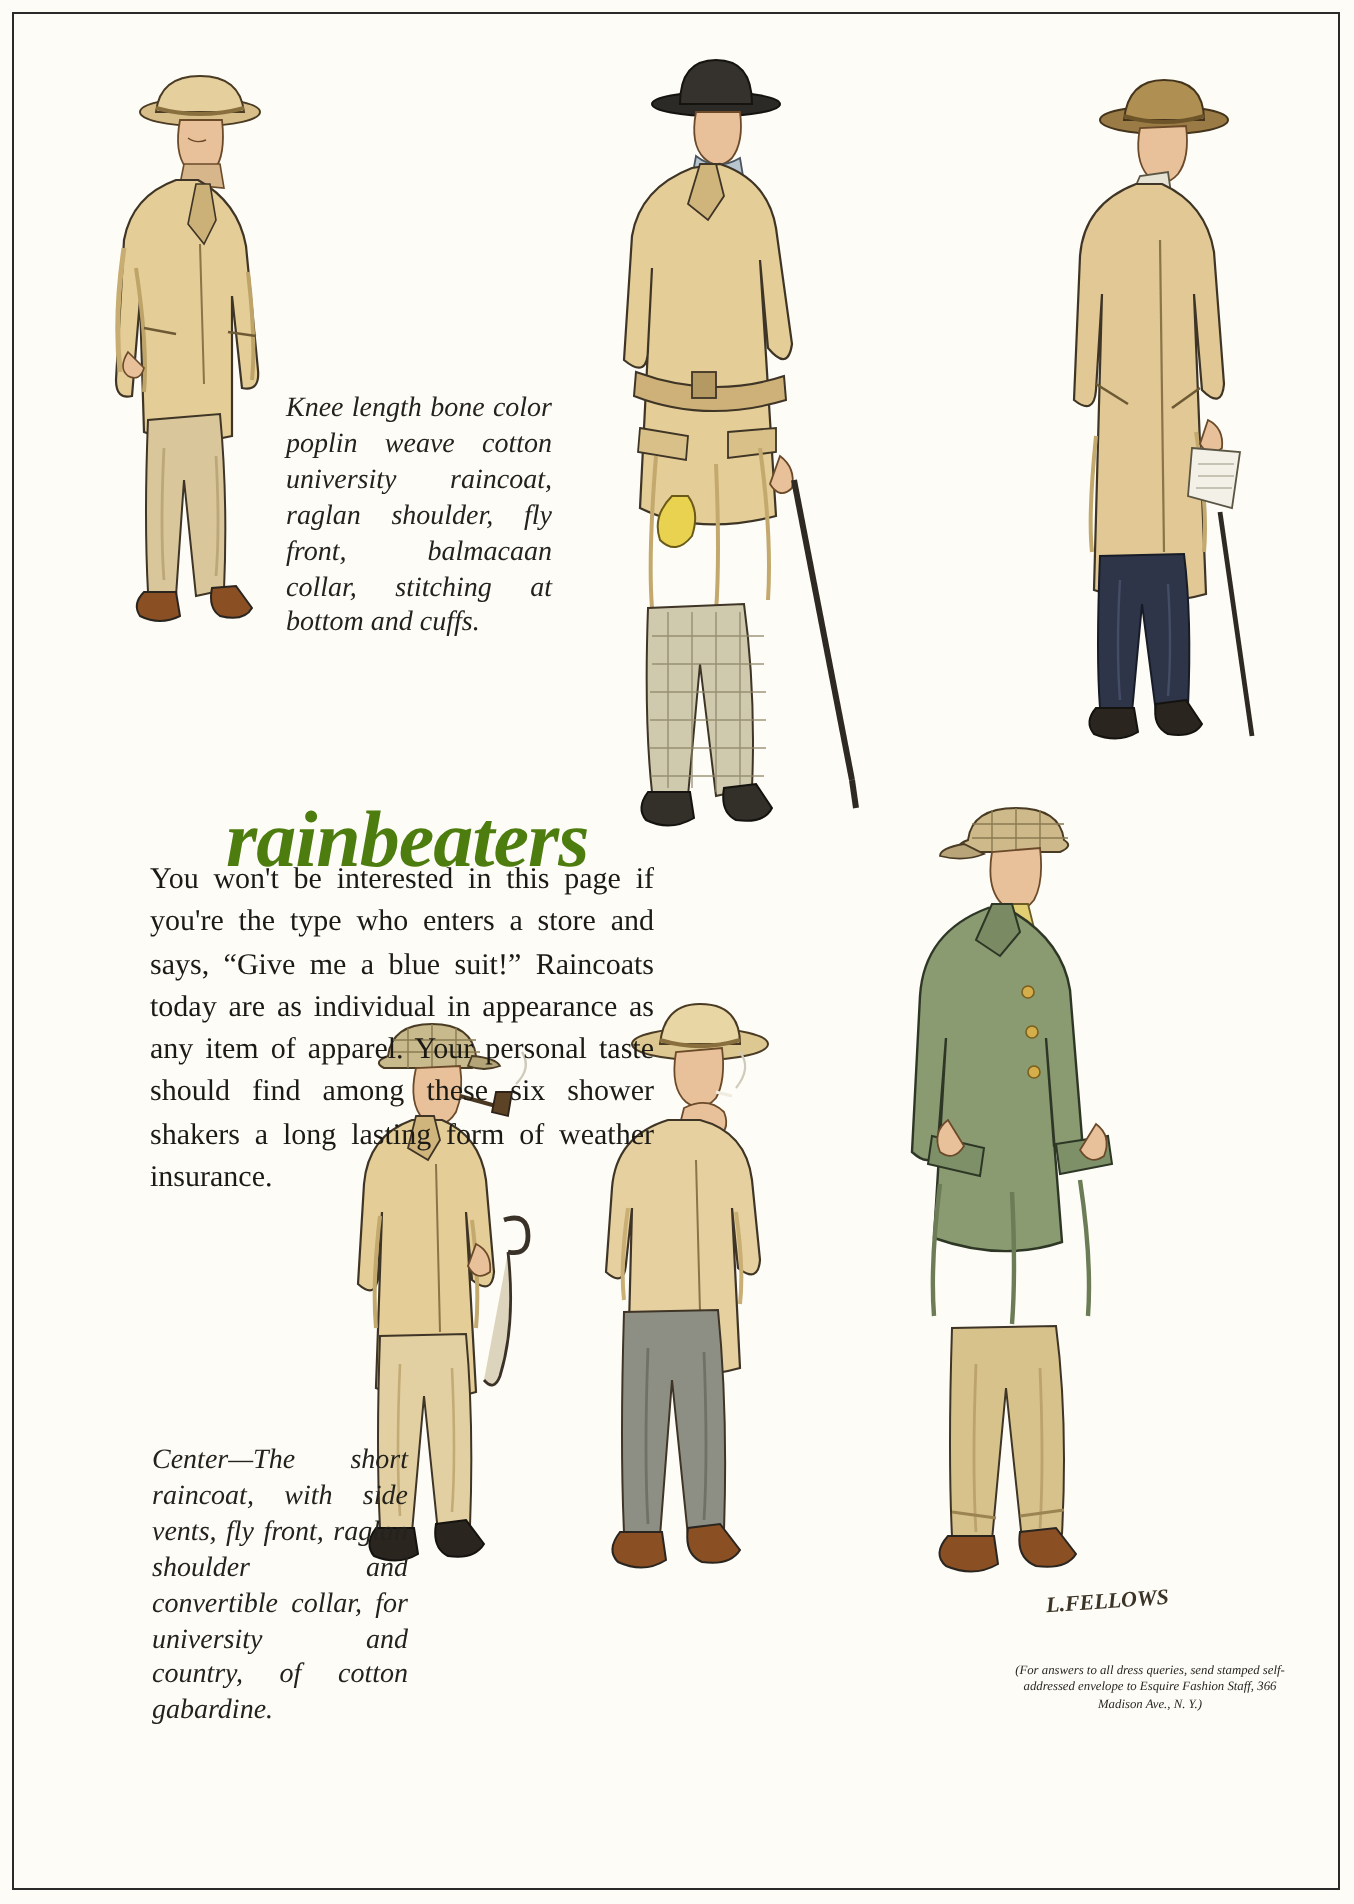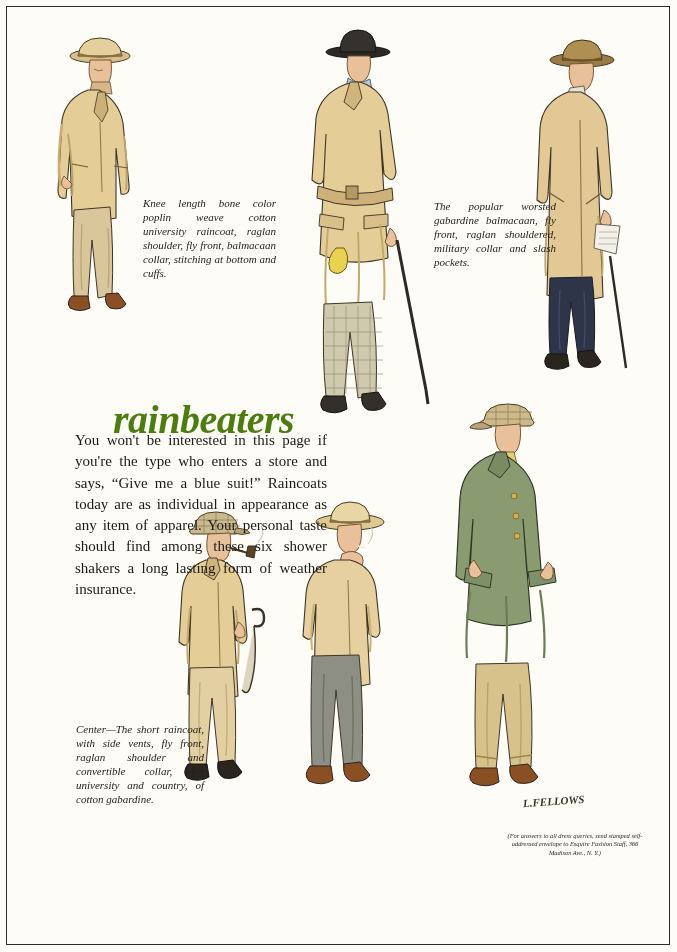--- a/index.html
+++ b/index.html
@@ -34,21 +34,21 @@
   .figure {
     position: absolute;
   }
   .figure svg { display: block; }
 
   
   .caption {
     position: absolute;
     font-family: "Liberation Serif", serif;
     font-style: italic;
-    font-size: 11px;
+    font-size: 14px;
     line-height: 1.28;
     color: #24221c;
     text-align: justify;
   }
 
   
   .headline {
     position: absolute;
     left: 113px;
     top: 396px;
@@ -341,21 +341,20 @@
       <path d="M70 366 l22 -3" fill="none" stroke="#9c8452" stroke-width="1.6"></path>
 
       <path d="M34 376 q-8 9 -1 15 q14 6 26 -1 l-2 -14 z" fill="#8a5024" stroke="#2b2520" stroke-width="1"></path>
       <path d="M70 374 q-2 13 8 17 q15 2 20 -6 l-10 -13 z" fill="#8a5024" stroke="#2b2520" stroke-width="1"></path>
     </svg>
   </div>
 
   <div class="caption" style="left:143px; top:196px; width:133px;">Knee length bone color poplin weave cotton university raincoat, raglan shoulder, fly front, balmacaan collar, stitching at bottom and cuffs.</div>
 
 
-  <div class="caption" style="left:434px; top:199px; width:122px;">The popular worsted gabardine balmacaan, fly front, raglan shouldered, military collar and slash pockets.</div>
 
 
   <div class="caption" style="left:32px; top:722px; width:128px;margin-left:44px;">Center—The short raincoat, with side vents, fly front, raglan shoulder and convertible collar, for university and country, of cotton gabardine.</div>
 
 
   <div class="headline">rainbeaters</div>
   <div class="intro">You won't be interested in this page if you're the type who enters a store and says, “Give me a blue suit!” Raincoats today are as individual in appearance as any item of apparel. Your personal taste should find among these six shower shakers a long lasting form of weather insurance.</div>
 
   <div class="signature">L.FELLOWS</div>
   <div class="footnote">(For answers to all dress queries, send stamped self-addressed envelope to Esquire Fashion Staff, 366 Madison Ave., N. Y.)</div>

